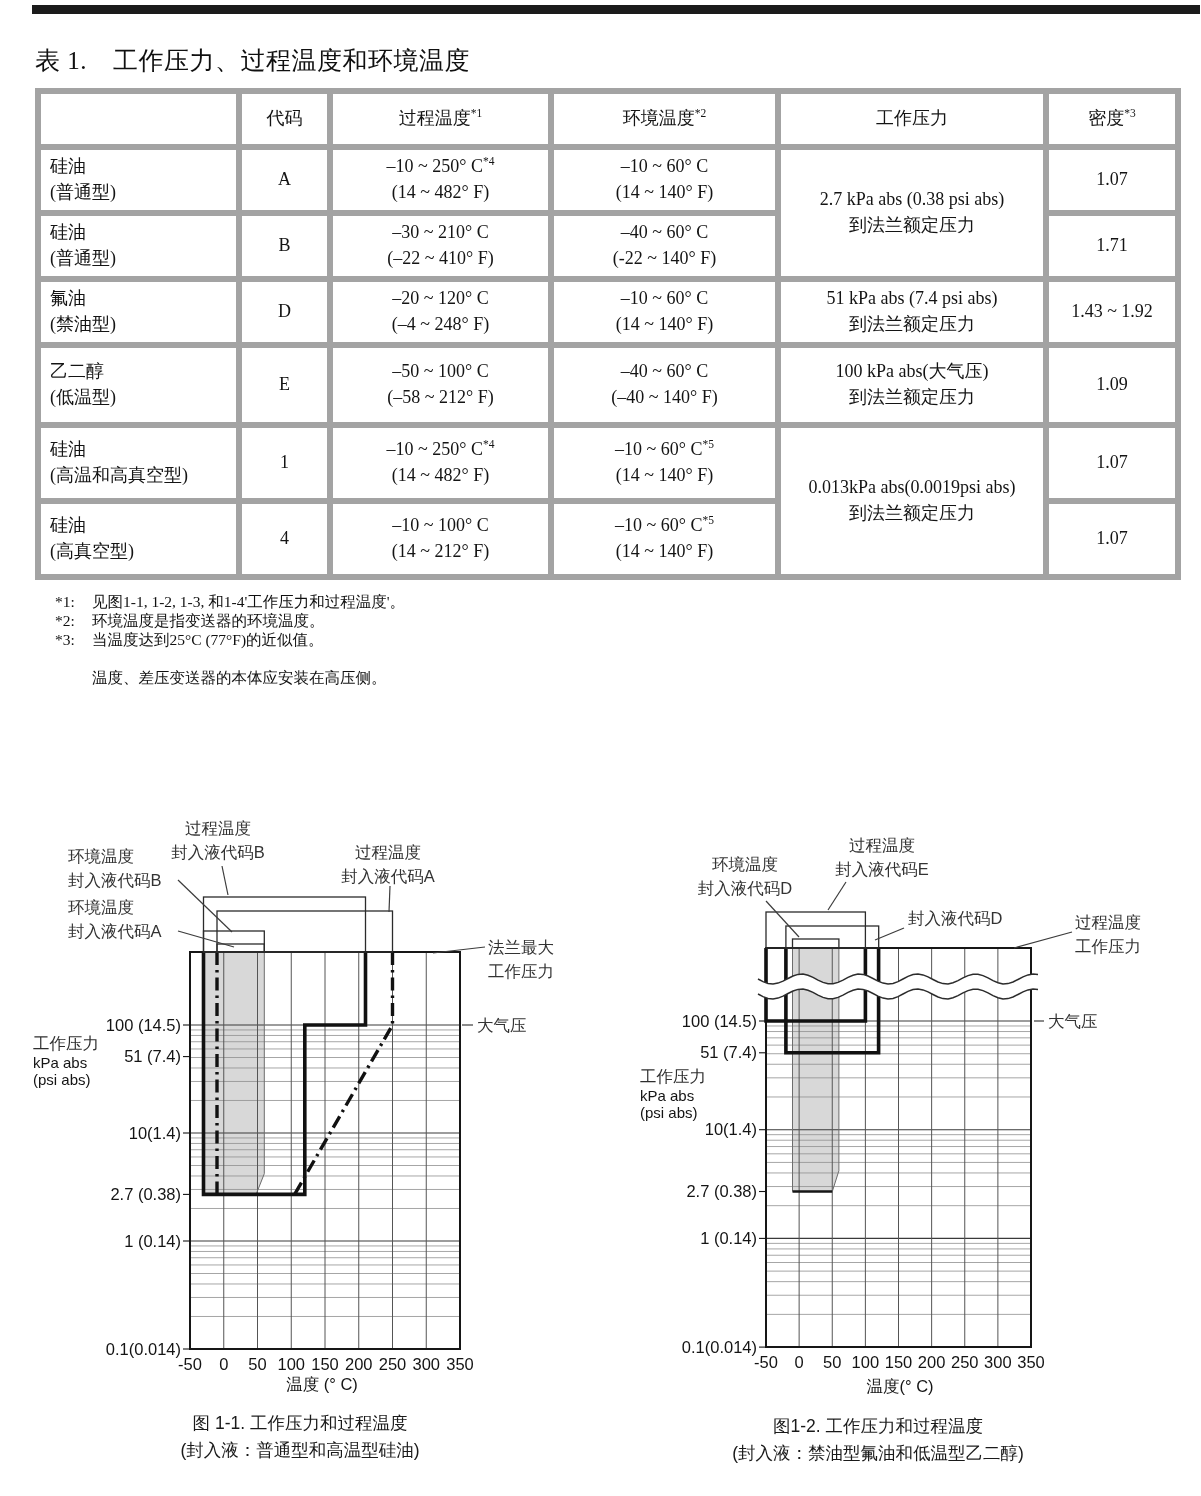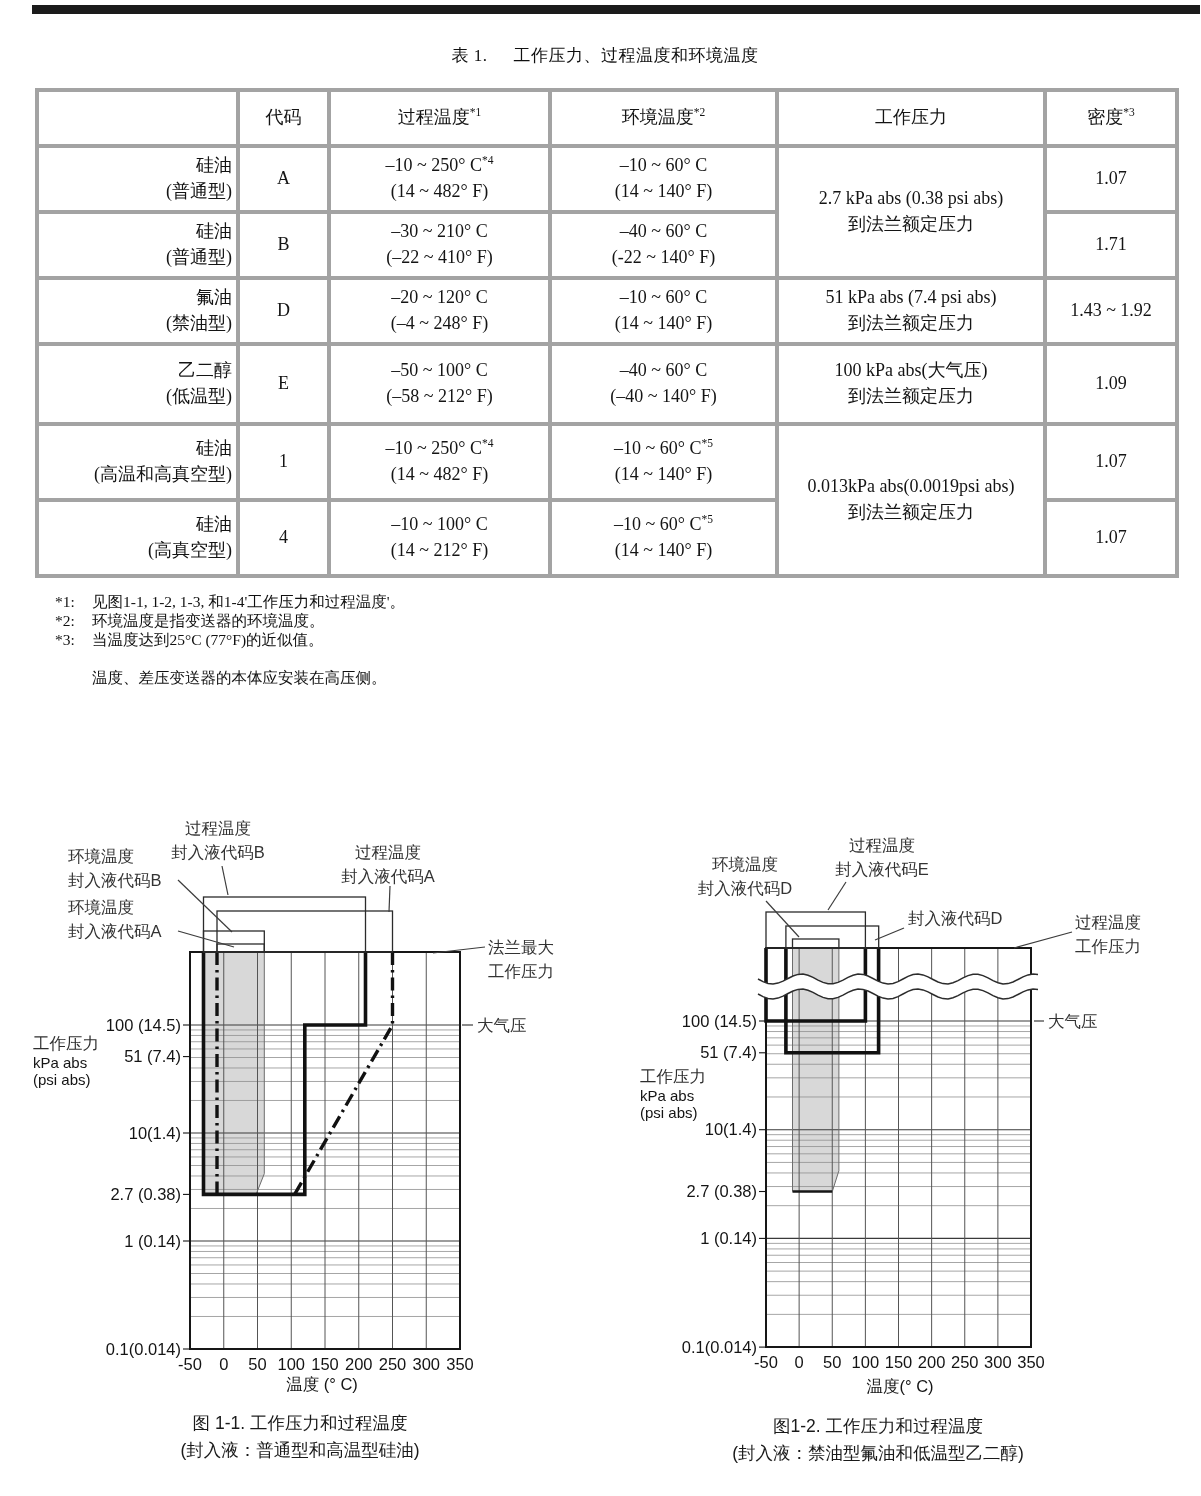--- a/index.html
+++ b/index.html
@@ -1,26 +1,26 @@
 <!DOCTYPE html>
 <html><head>
 <meta charset="utf-8">
 <style>
   html,body{margin:0;padding:0;background:#fff;}
   .page{position:relative;width:1201px;height:1496px;background:#fff;overflow:hidden;
         font-family:"Liberation Serif", serif;color:#111;}
   .top-rule{position:absolute;left:32px;top:5px;width:1168px;height:9px;background:#1b1b1b;}
-  .tbl-title{position:absolute;left:35px;top:44px;width:1140px;text-align:center;
-             font-size:17px;letter-spacing:.5px;color:#101010;}
+  .tbl-title{position:absolute;left:35px;top:44px;width:1140px;text-align:left;
+             font-size:25px;letter-spacing:.5px;color:#101010;}
   .tbl-title .gap{display:inline-block;width:26px;}
   table.spec{position:absolute;left:35px;top:88px;width:1140px;border-collapse:collapse;
              table-layout:fixed;border:2px solid #111;font-size:18px;color:#141414;}
-  table.spec th, table.spec td{border:4px solid #a3a3a3;font-weight:normal;text-align:center;
+  table.spec th, table.spec td{border:6px solid #a3a3a3;font-weight:normal;text-align:center;
              vertical-align:middle;line-height:1.42;padding:2px 4px;}
-  table.spec td.c-name{text-align:right;padding-left:9px;}
+  table.spec td.c-name{text-align:left;padding-left:9px;}
   table.spec sup{font-size:11.5px;line-height:0;}
   .fns{position:absolute;left:55px;top:592px;font-size:15.5px;line-height:19px;color:#101010;}
   .fn{display:flex;}
   .fn-m{width:37px;flex:0 0 37px;}
   .fn-t{white-space:pre;font-family:Liberation Serif, serif;}
   svg.figures{position:absolute;left:0;top:0;}
   svg text{font-family:"Liberation Sans", sans-serif;}
 </style>
 </head>
 <body>

